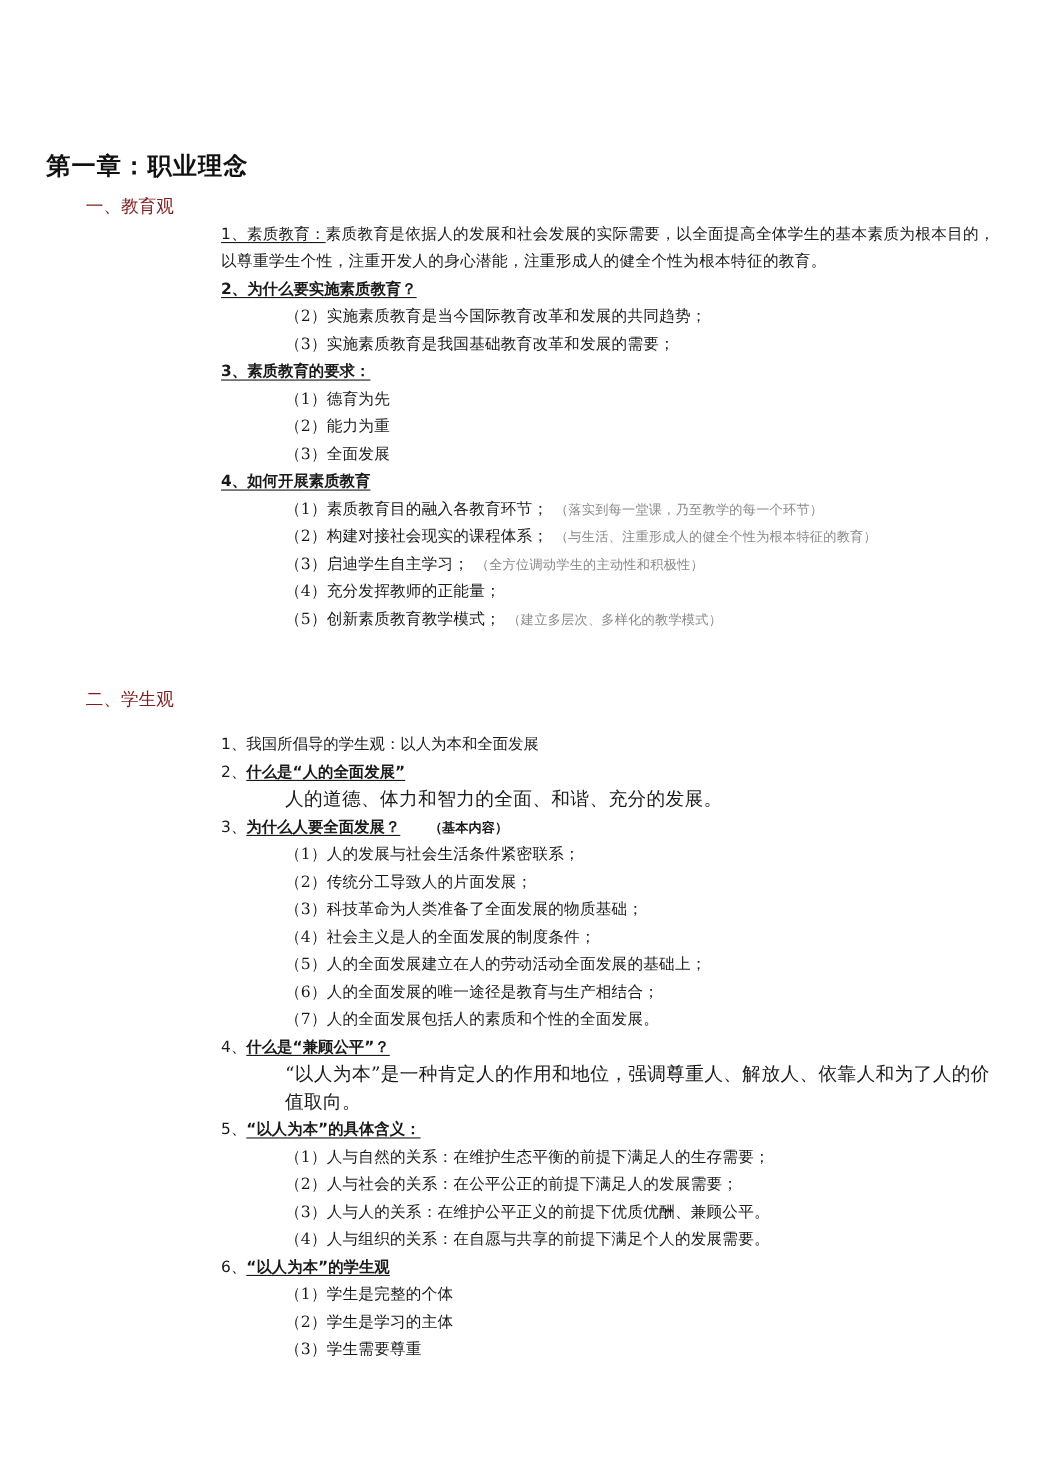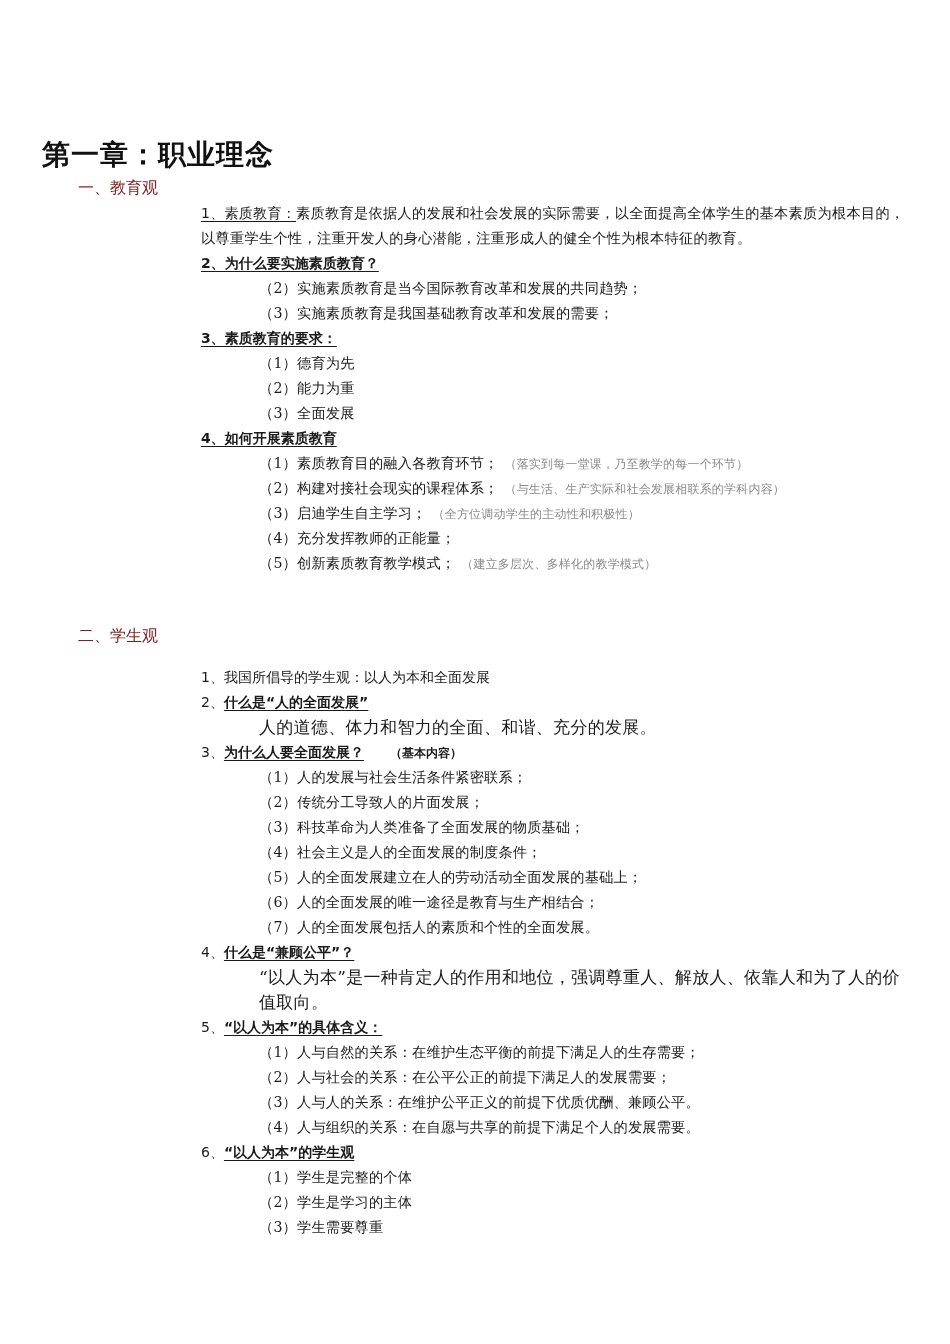--- a/index.html
+++ b/index.html
@@ -5,21 +5,21 @@
     html, body { margin: 0; padding: 0; background: #ffffff; }
     body {
       width: 950px; height: 1344px; position: relative; overflow: hidden;
       font-family: "DejaVu Serif", "Liberation Serif", serif;
       color: #1a1a1a;
     }
     .page { position: absolute; left: 0; top: 0; width: 950px; height: 1344px; }
     .chapter-title {
       position: absolute; left: 42px; top: 136px;
       font-family: "DejaVu Sans", "Liberation Sans", sans-serif;
-      font-size: 28px; font-weight: bold; letter-spacing: 1px; color: #111;
+      font-size: 22px; font-weight: bold; letter-spacing: 1px; color: #111;
     }
     .section-title {
       position: absolute; left: 78px;
       font-family: "DejaVu Sans", "Liberation Sans", sans-serif;
       font-size: 16px; color: #7f1d1d;
     }
     .block { position: absolute; left: 201px; width: 716px; font-size: 14.2px; line-height: 25px; }
     .heading {
       font-family: "DejaVu Sans", "Liberation Sans", sans-serif;
       font-size: 14px; font-weight: bold; line-height: 25px; height: 25px; white-space: nowrap;
@@ -54,21 +54,21 @@
     <div class="item">（2）实施素质教育是当今国际教育改革和发展的共同趋势；</div>
     <div class="item">（3）实施素质教育是我国基础教育改革和发展的需要；</div>
 
     <div class="heading"><span class="u">3、素质教育的要求：</span></div>
     <div class="item">（1）德育为先</div>
     <div class="item">（2）能力为重</div>
     <div class="item">（3）全面发展</div>
 
     <div class="heading"><span class="u">4、如何开展素质教育</span></div>
     <div class="item"><span>（1）素质教育目的融入各教育环节；</span><span class="hint">（落实到每一堂课，乃至教学的每一个环节）</span></div>
-    <div class="item"><span>（2）构建对接社会现实的课程体系；</span><span class="hint">（与生活、生产实际和社会发展相联系的学科内容）</span></div>
+    <div class="item"><span>（2）构建对接社会现实的课程体系；</span><span class="hint">（与生活、注重形成人的健全个性为根本特征的教育）</span></div>
     <div class="item"><span>（3）启迪学生自主学习；</span><span class="hint">（全方位调动学生的主动性和积极性）</span></div>
     <div class="item"><span>（4）充分发挥教师的正能量；</span></div>
     <div class="item"><span>（5）创新素质教育教学模式；</span><span class="hint">（建立多层次、多样化的教学模式）</span></div>
   </div>
 
   <div class="section-title" style="top:626px;">二、学生观</div>
 
   <div class="block" style="top:649px;margin-top:16px;">
     <div class="heading"><span class="plain">1、</span><span class="plain">我国所倡导的学生观：以人为本和全面发展</span></div>
 

